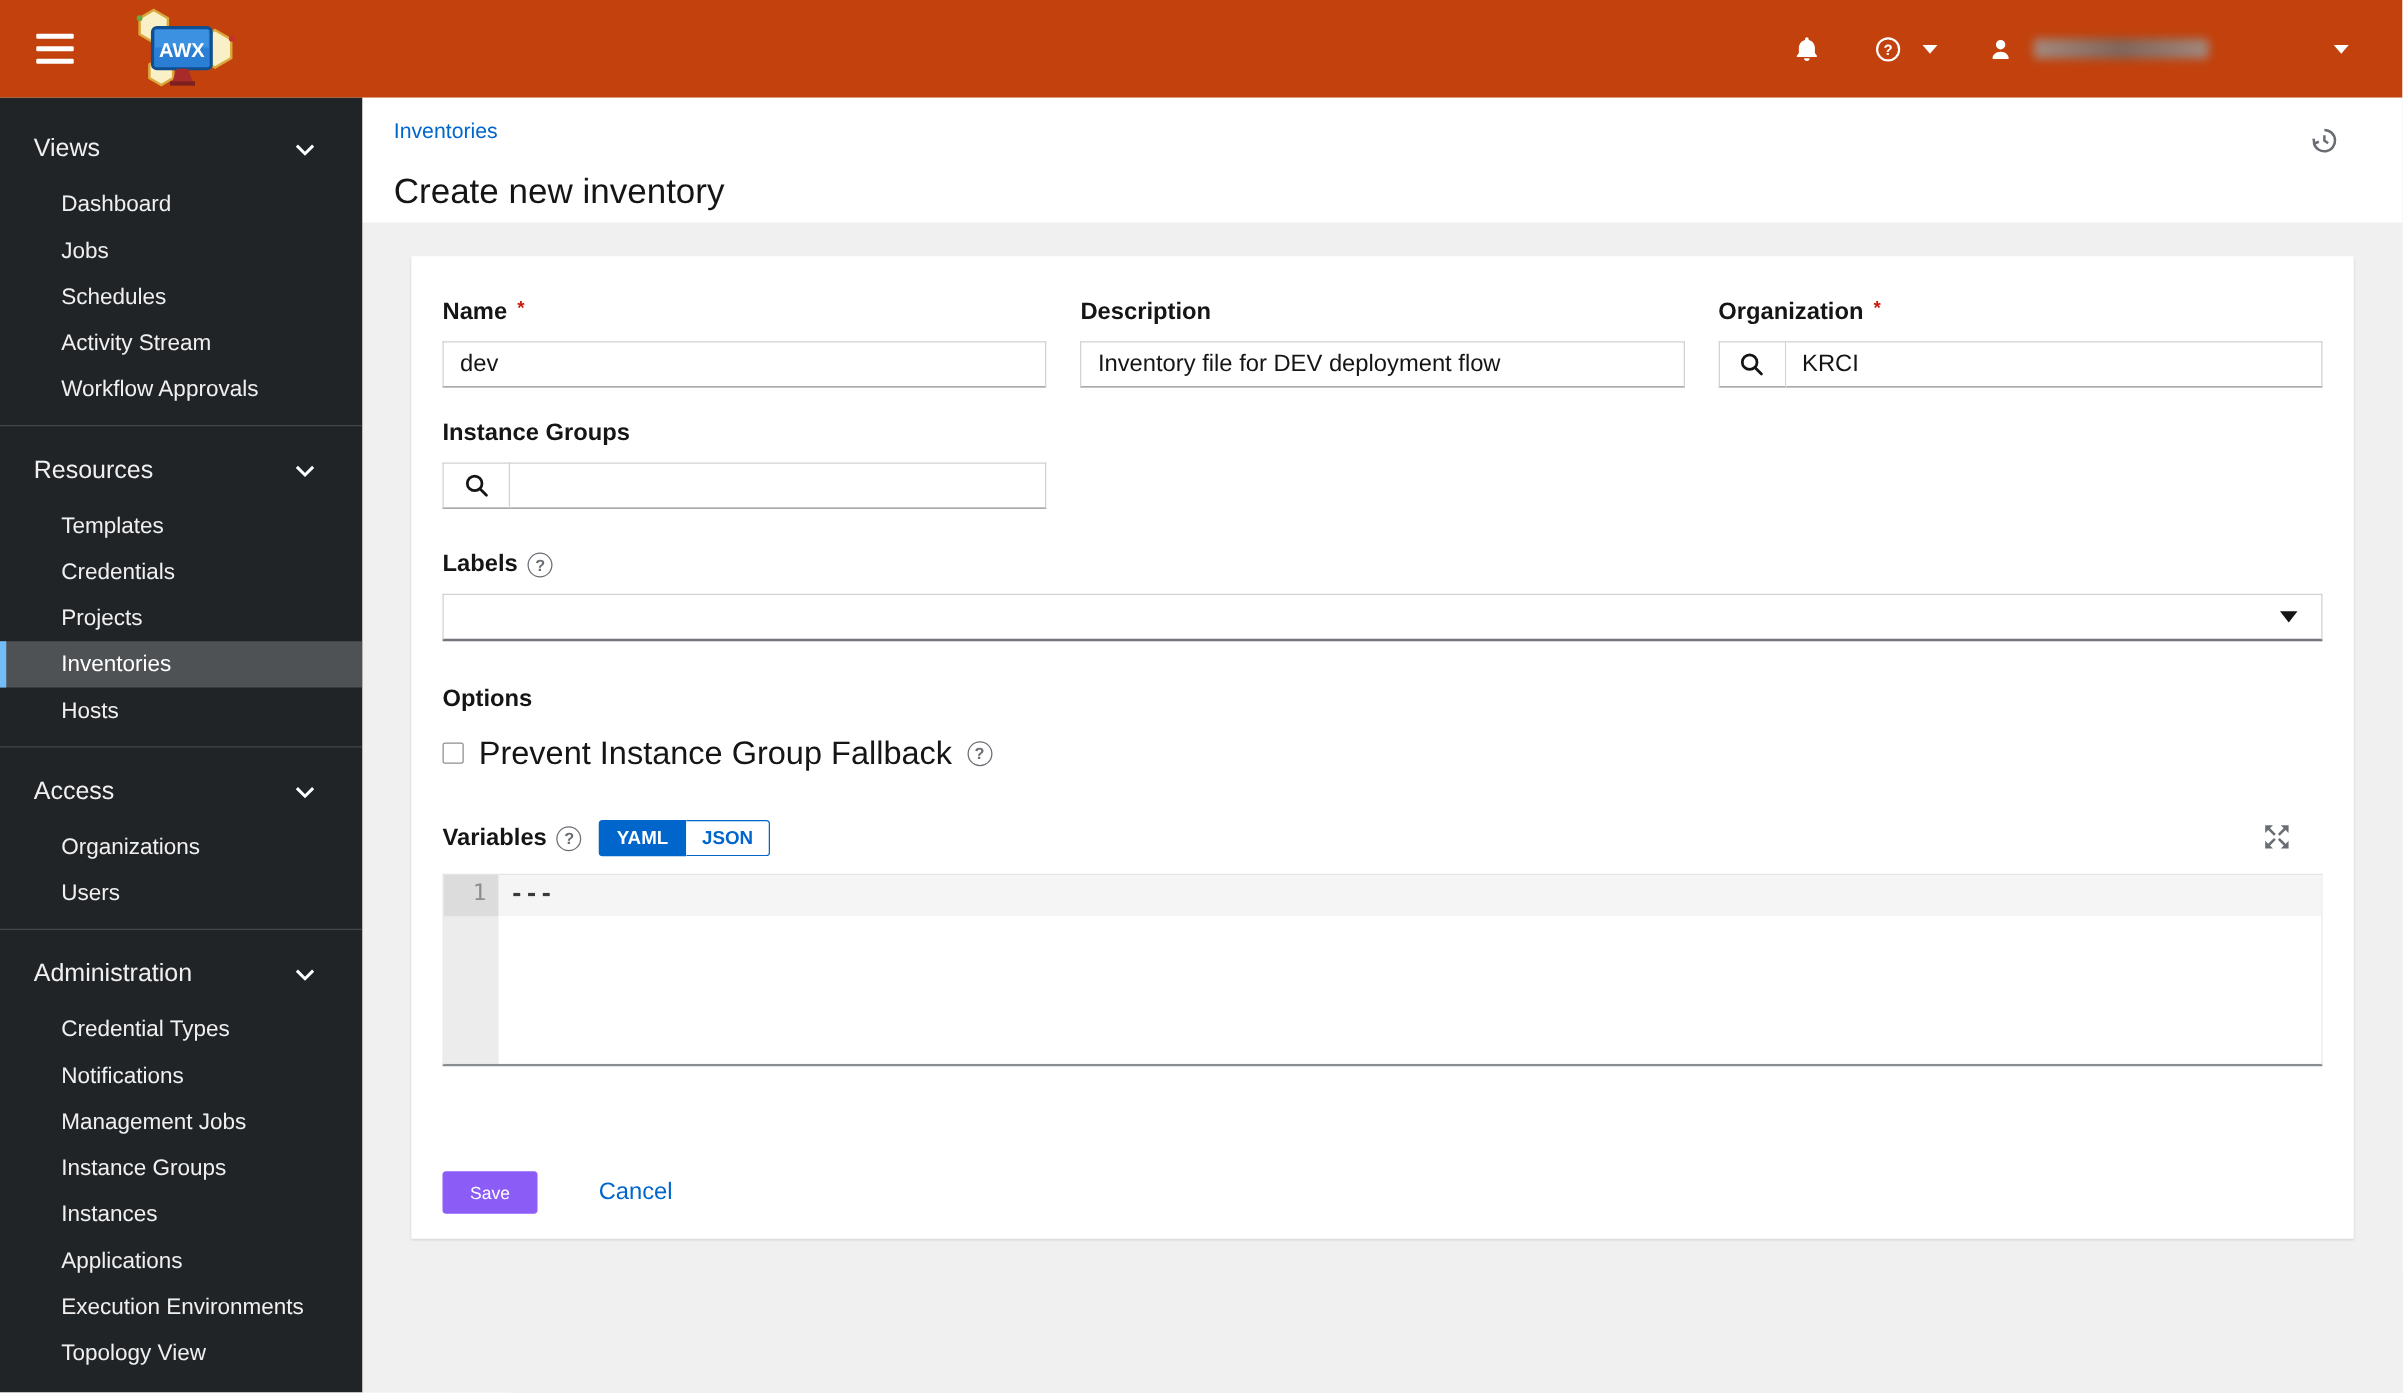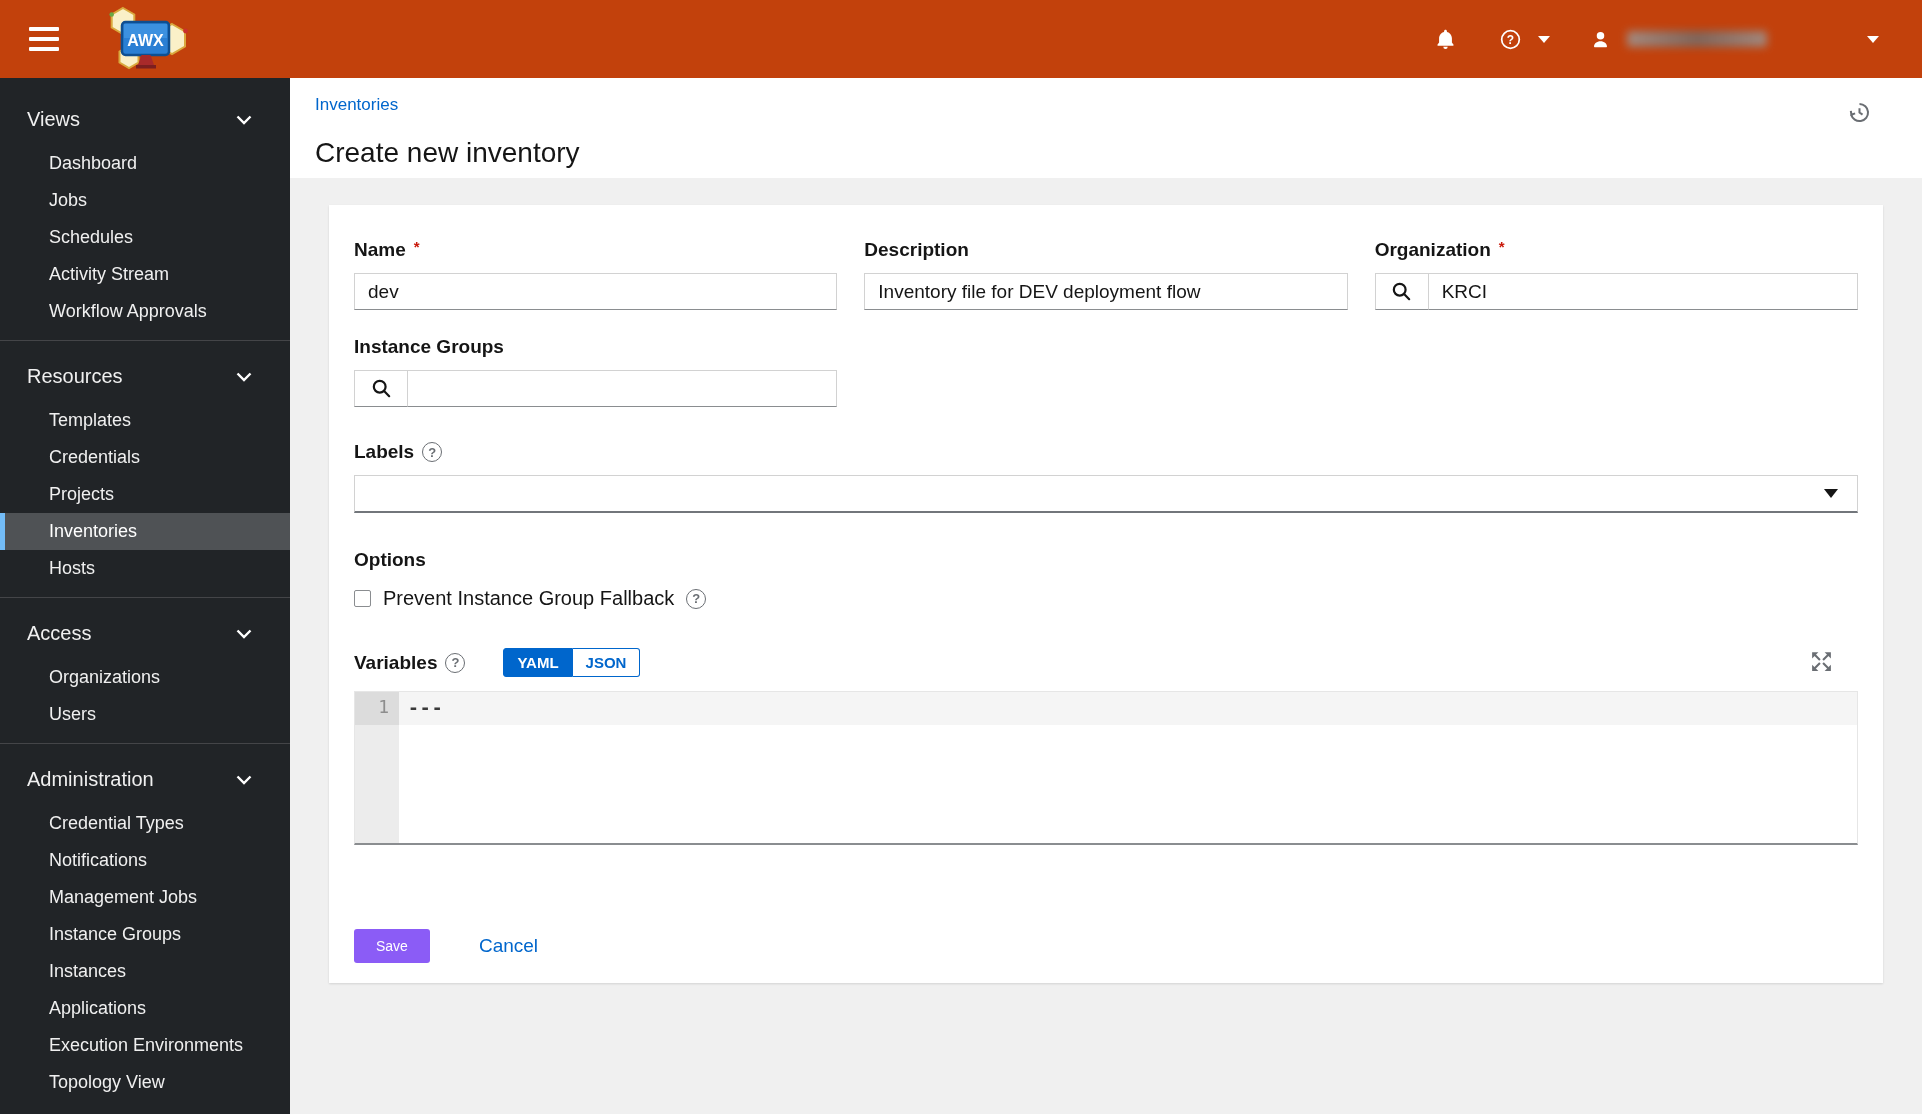--- a/index.html
+++ b/index.html
@@ -48,24 +48,24 @@
   .lookup .pf-input { border-left:none; flex:1; }
 
   .section { margin-top:34px; }
   .help-circle { width:20px; height:20px; min-width:20px; border:1.5px solid #6a6e73; border-radius:50%; color:#6a6e73; font-size:13px; font-weight:700; display:inline-flex; align-items:center; justify-content:center; cursor:pointer; }
   .select-box { width:100%; height:38px; border:1px solid #d2d2d2; border-bottom:2px solid #72767b; background:#fff; display:flex; align-items:center; justify-content:flex-end; padding-right:19px; cursor:pointer; }
   .select-caret { width:0; height:0; border-left:7px solid transparent; border-right:7px solid transparent; border-top:9px solid #151515; }
 
   .options-title { font-size:19px; font-weight:700; }
   .checkbox-row { display:flex; align-items:center; gap:12px; margin-top:16px; }
   .checkbox { width:17px; height:17px; border:1px solid #8a8d90; border-radius:2px; background:#fff; cursor:pointer; appearance:none; }
-  .checkbox-label { font-size:20px; color:#151515; }
+  .checkbox-label { font-size:26px; color:#151515; }
 
   .vars-row { display:flex; align-items:center; margin-top:38px; }
-  .toggle-group { display:inline-flex; margin-left:38px;align-items:center; }
+  .toggle-group { display:inline-flex; margin-left:14px;align-items:center; }
   .toggle-btn { font-size:15px; font-weight:700; padding:5px 13px; border:1px solid #0066cc; background:#fff; color:#0066cc; cursor:pointer; font-family:"Liberation Sans",sans-serif; }
   .toggle-btn.on { background:#0066cc; color:#fff; border-radius:3px 0 0 3px; }
   .toggle-btn.off { border-left:none; border-radius:0 3px 3px 0; }
   .expand-btn { margin-left:auto; background:none; border:none; cursor:pointer; margin-right:24px; }
 
   .editor { margin-top:14px; display:flex; height:154px; border:1px solid #e6e6e6; border-bottom:2px solid #8a8d90; font-family:"DejaVu Sans Mono","Liberation Mono",monospace; cursor:text; }
   .editor .gutter { width:44px; background:#ececec; }
   .editor .gutter .ln { height:33px; background:#dcdcdc; color:#8d8d8d; font-size:18px; text-align:right; padding:4px 10px 0 0; }
   .editor .code { flex:1; background:#fff; }
   .editor .code .active-line { height:33px; background:#f5f5f5; padding:5px 0 0 9px; font-size:18px; font-weight:600; color:#3a3a3a; letter-spacing:1px; }

